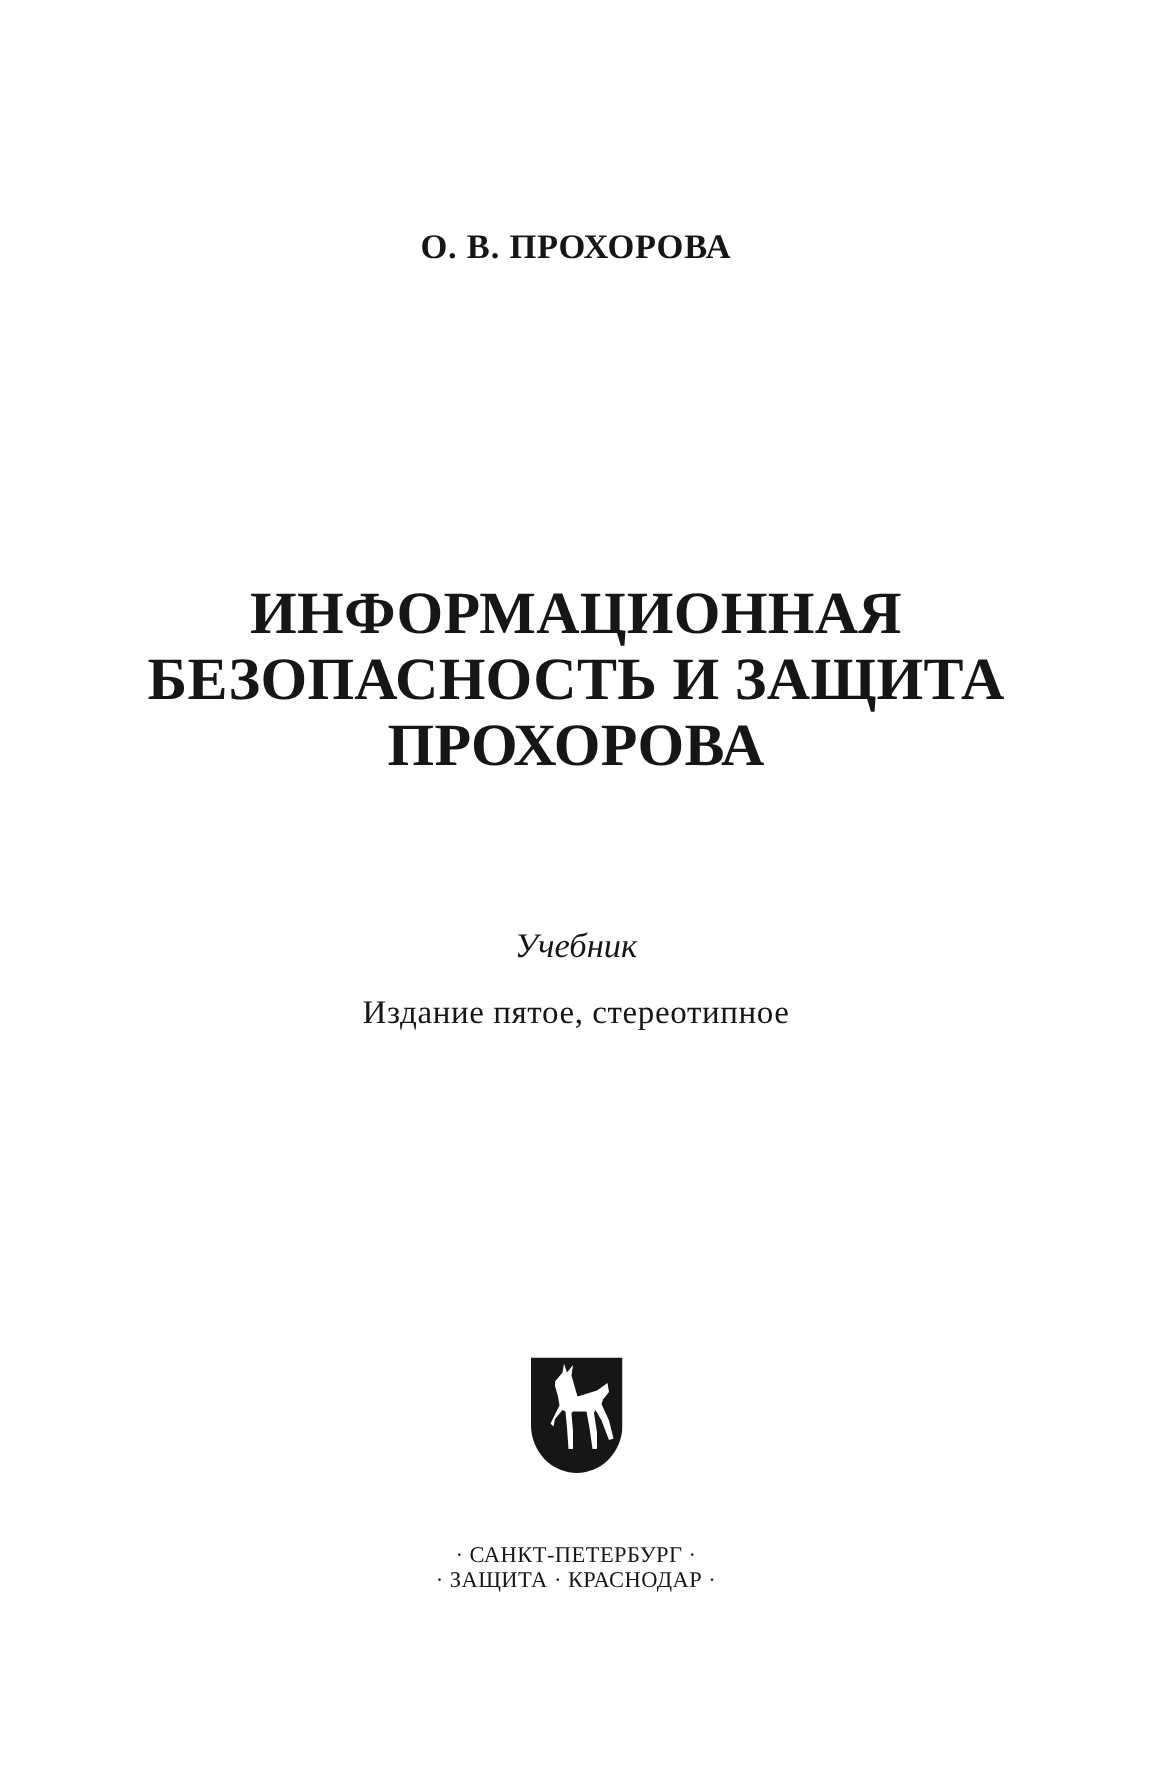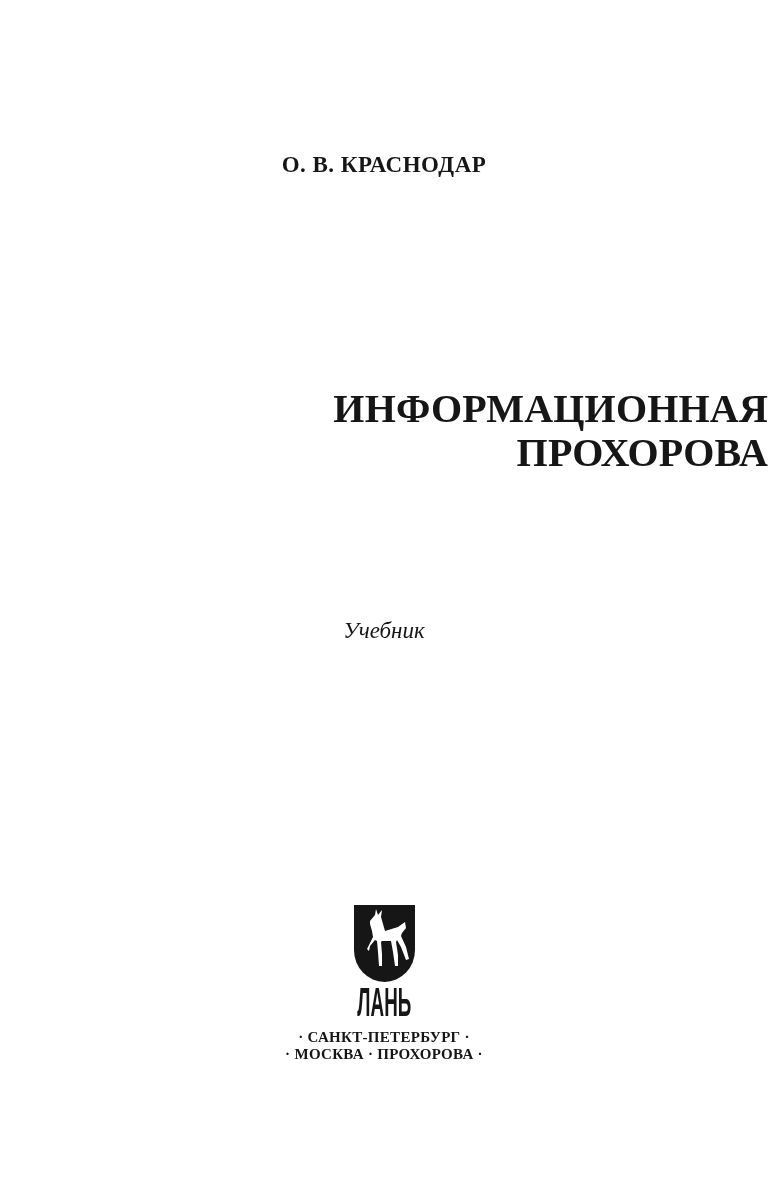--- a/index.html
+++ b/index.html
@@ -30,21 +30,21 @@
     line-height: 1;
   }
   .title {
     top: 387px;
     margin: 0;
     font-size: 40px;
     font-weight: bold;
     line-height: 44px;
     letter-spacing: 0.2px;
   }
-  .title span { display: block; text-align: right; }
+  .title span { display: block; }
   .subtitle {
     top: 618px;
     font-size: 23px;
     font-style: italic;
     line-height: 1.1;
   }
   .edition {
     top: 663px;
     font-size: 22px;
     letter-spacing: 0.4px;
@@ -67,56 +67,54 @@
     display: inline-block;
     transform: scaleX(0.47);
     transform-origin: 50% 50%;
     white-space: nowrap;
   }
   .cities {
     top: 1029px;
     font-size: 15px;
     line-height: 16.5px;
     letter-spacing: 0.3px;
-    font-weight: bold;
   }
 </style>
 </head>
 <body style="background: rgb(255, 255, 255);">
 
 <div class="page" style="color: rgb(22, 22, 22); background: rgb(255, 255, 255);">
 
-  <div class="centered author">О. В. КРАСНОДАР</div>
+  <div class="centered author">О. В. ПРОХОРОВА</div>
 
   <h1 class="centered title">
     <span>ИНФОРМАЦИОННАЯ</span>
+    <span>БЕЗОПАСНОСТЬ И ЗАЩИТА</span>
     <span>ПРОХОРОВА</span>
   </h1>
 
   <div class="centered subtitle">Учебник</div>
 
+  <div class="centered edition">Издание пятое, стереотипное</div>
 
   <div class="centered logo-shield">
     <svg width="61" height="77" viewBox="0 0 61 77" aria-hidden="true">
       <path d="M0 0 H61 V45 A30.5 32 0 0 1 0 45 Z" fill="currentColor"></path>
       <path fill="#ffffff" d="
         M16 16
         L21 10 L22 4 L24 10 L28 5 L27 12
         L31 26 L44 22 L51 17 L52 23 L48 28
         L47 31 L52 42 L55 54 L52 55 L47 42 L43 35
         L42 37 L44 50 L44 61 L41 61 L39 47 L37 36
         L28 36
         L27 37 L28 49 L28 61 L25 61 L24 47 L23 36
         L21 35 L16 41 L15 46 L13 44 L16 38 L19 32
         L18 26 L16 19 Z"></path>
     </svg>
   </div>
 
-  <div class="centered logotype">
-    <span class="stretch">ЛАНЬ</span>
-  </div>
 
   <div class="centered cities">
     <div>· САНКТ-ПЕТЕРБУРГ ·</div>
-    <div>· МОСКВА · ПРОХОРОВА ·</div>
+    <div>· ЗАЩИТА · КРАСНОДАР ·</div>
   </div>
 
 </div>
 
 </body></html>

